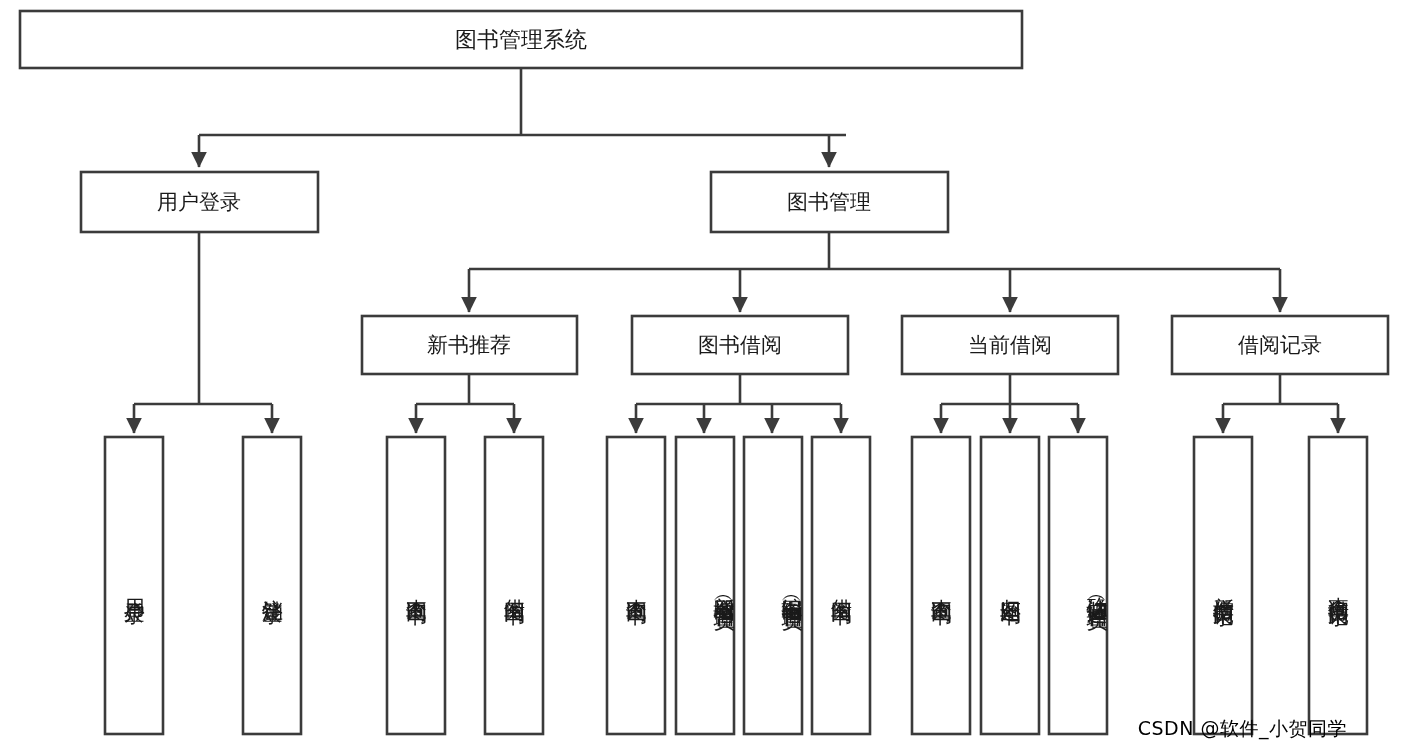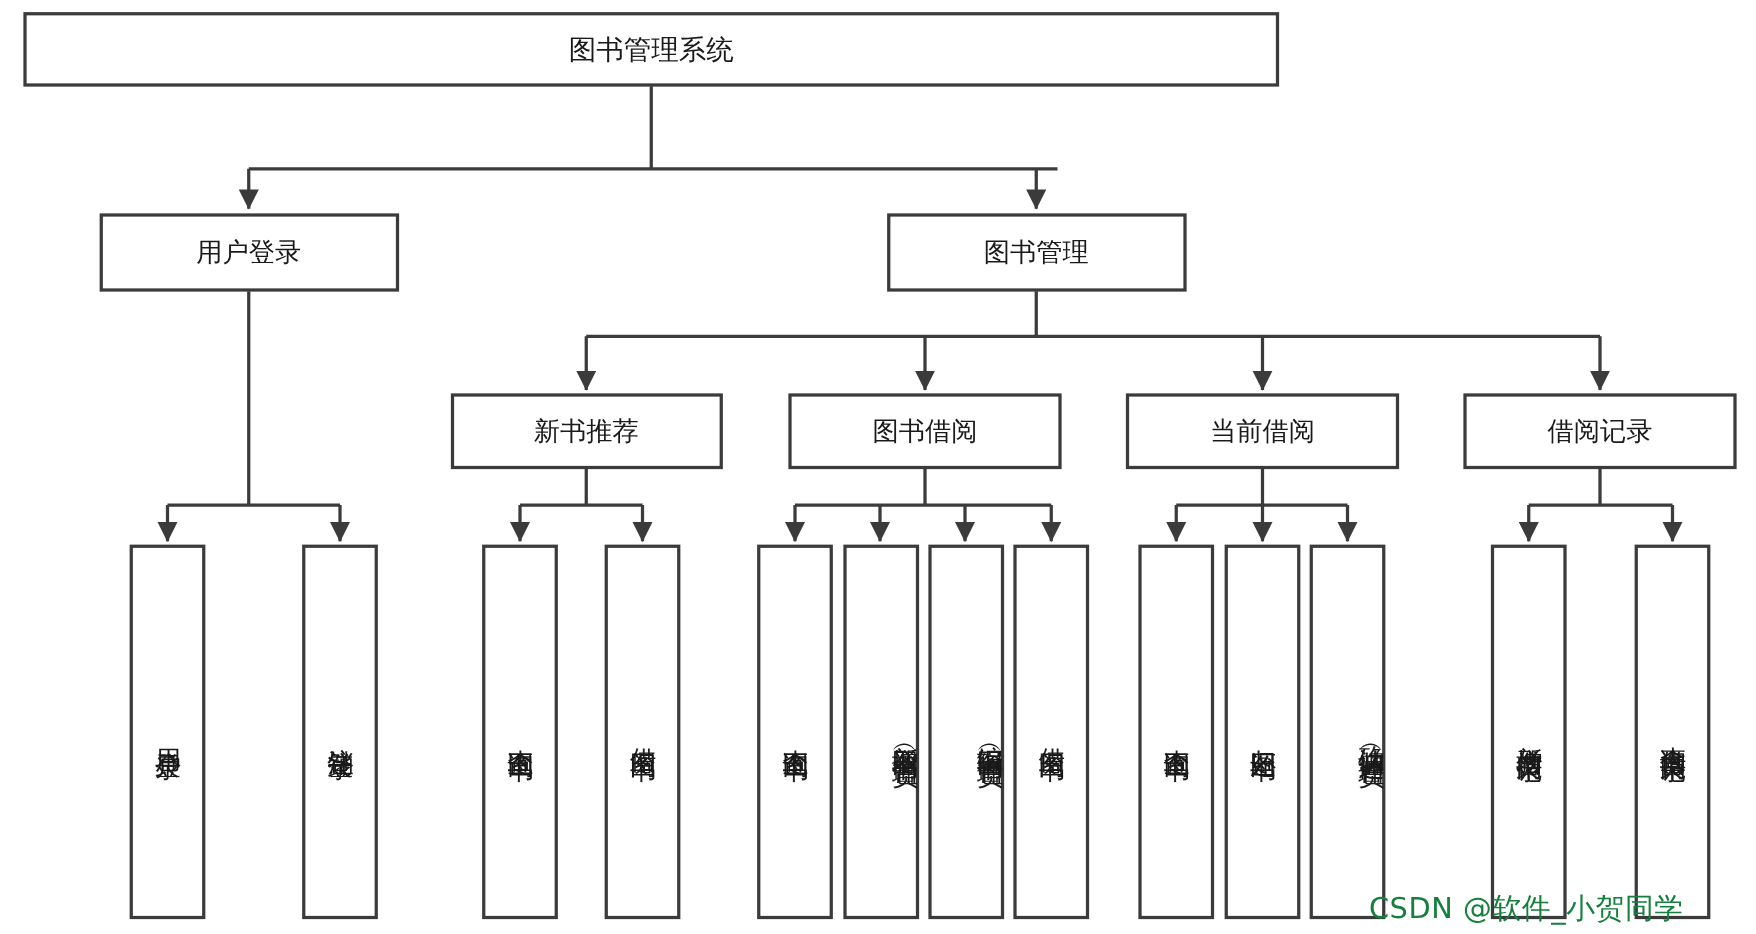--- a/index.html
+++ b/index.html
@@ -71,22 +71,22 @@
     pointer-events: none;
   }
   .leaf-label.centered {
     align-items: center;
   }
   #watermark {
     position: absolute;
     right: 14px;
     bottom: 5px;
     font-family: "DejaVu Sans", "Liberation Sans", sans-serif;
-    font-size: 23px;
-    color: #15803d;
+    font-size: 19px;
+    color: #000000;
     white-space: nowrap;
     letter-spacing: 0.5px;
   }
 </style>
 </head>
 <body>
 
 <div id="diagram-root">
 
   <svg id="flow" viewBox="0 0 1405 747">

